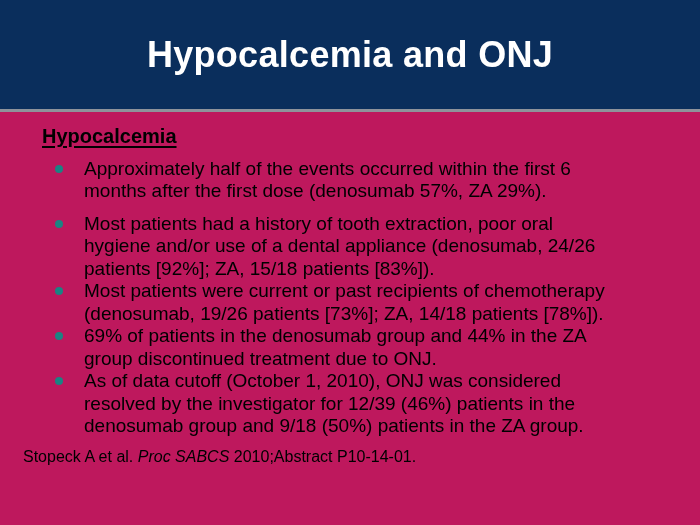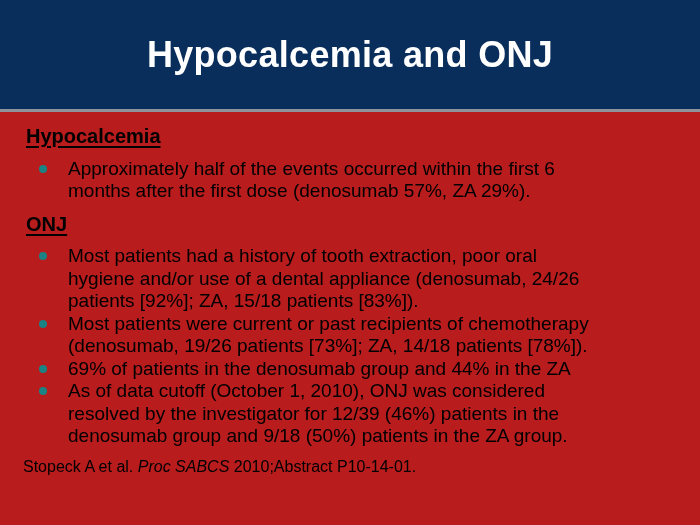--- a/index.html
+++ b/index.html
@@ -4,21 +4,21 @@
 <style>
   html, body {
     margin: 0;
     padding: 0;
     background: #efecdc;
   }
   .slide {
     position: relative;
     width: 700px;
     height: 525px;
-    background: #b91c1c;
+    background: #be185d;
     font-family: "Liberation Sans", sans-serif;
     color: #000000;
     overflow: hidden;
   }
   .header {
     height: 109px;
     background: #0a2e5c;
     border-bottom: 3px solid #8e939b;
     display: flex;
     align-items: center;
@@ -26,21 +26,21 @@
   }
   .title {
     color: #ffffff;
     font-size: 36px;
     font-weight: bold;
     letter-spacing: 0.3px;
     margin: 0;
     line-height: 1;
   }
   .content {
-    padding: 13px 20px 0 26px;
+    padding: 13px 20px 0 42px;
   }
   .section-heading {
     margin: 0;
     font-size: 20px;
     font-weight: bold;
     line-height: 22.5px;
     text-decoration: underline;
     text-decoration-thickness: 2px;
     text-underline-offset: 3px;
     color: #000000;
@@ -97,21 +97,20 @@
     <ul class="bullets">
       <li class="bullet">
         <span class="dot"></span>
         <div class="bullet-text">
           <div class="bl">Approximately half of the events occurred within the first 6</div>
           <div class="bl">months after the first dose (denosumab 57%, ZA 29%).</div>
         </div>
       </li>
     </ul>
 
-    <h2 class="section-heading">ONJ</h2>
 
     <ul class="bullets">
       <li class="bullet">
         <span class="dot"></span>
         <div class="bullet-text">
           <div class="bl">Most patients had a history of tooth extraction, poor oral</div>
           <div class="bl">hygiene and/or use of a dental appliance (denosumab, 24/26</div>
           <div class="bl">patients [92%]; ZA, 15/18 patients [83%]).</div>
         </div>
       </li>
@@ -119,20 +118,21 @@
         <span class="dot"></span>
         <div class="bullet-text">
           <div class="bl">Most patients were current or past recipients of chemotherapy</div>
           <div class="bl">(denosumab, 19/26 patients [73%]; ZA, 14/18 patients [78%]).</div>
         </div>
       </li>
       <li class="bullet">
         <span class="dot"></span>
         <div class="bullet-text">
           <div class="bl">69% of patients in the denosumab group and 44% in the ZA</div>
+          <div class="bl">group discontinued treatment due to ONJ.</div>
         </div>
       </li>
       <li class="bullet">
         <span class="dot"></span>
         <div class="bullet-text">
           <div class="bl">As of data cutoff (October 1, 2010), ONJ was considered</div>
           <div class="bl">resolved by the investigator for 12/39 (46%) patients in the</div>
           <div class="bl">denosumab group and 9/18 (50%) patients in the ZA group.</div>
         </div>
       </li>

